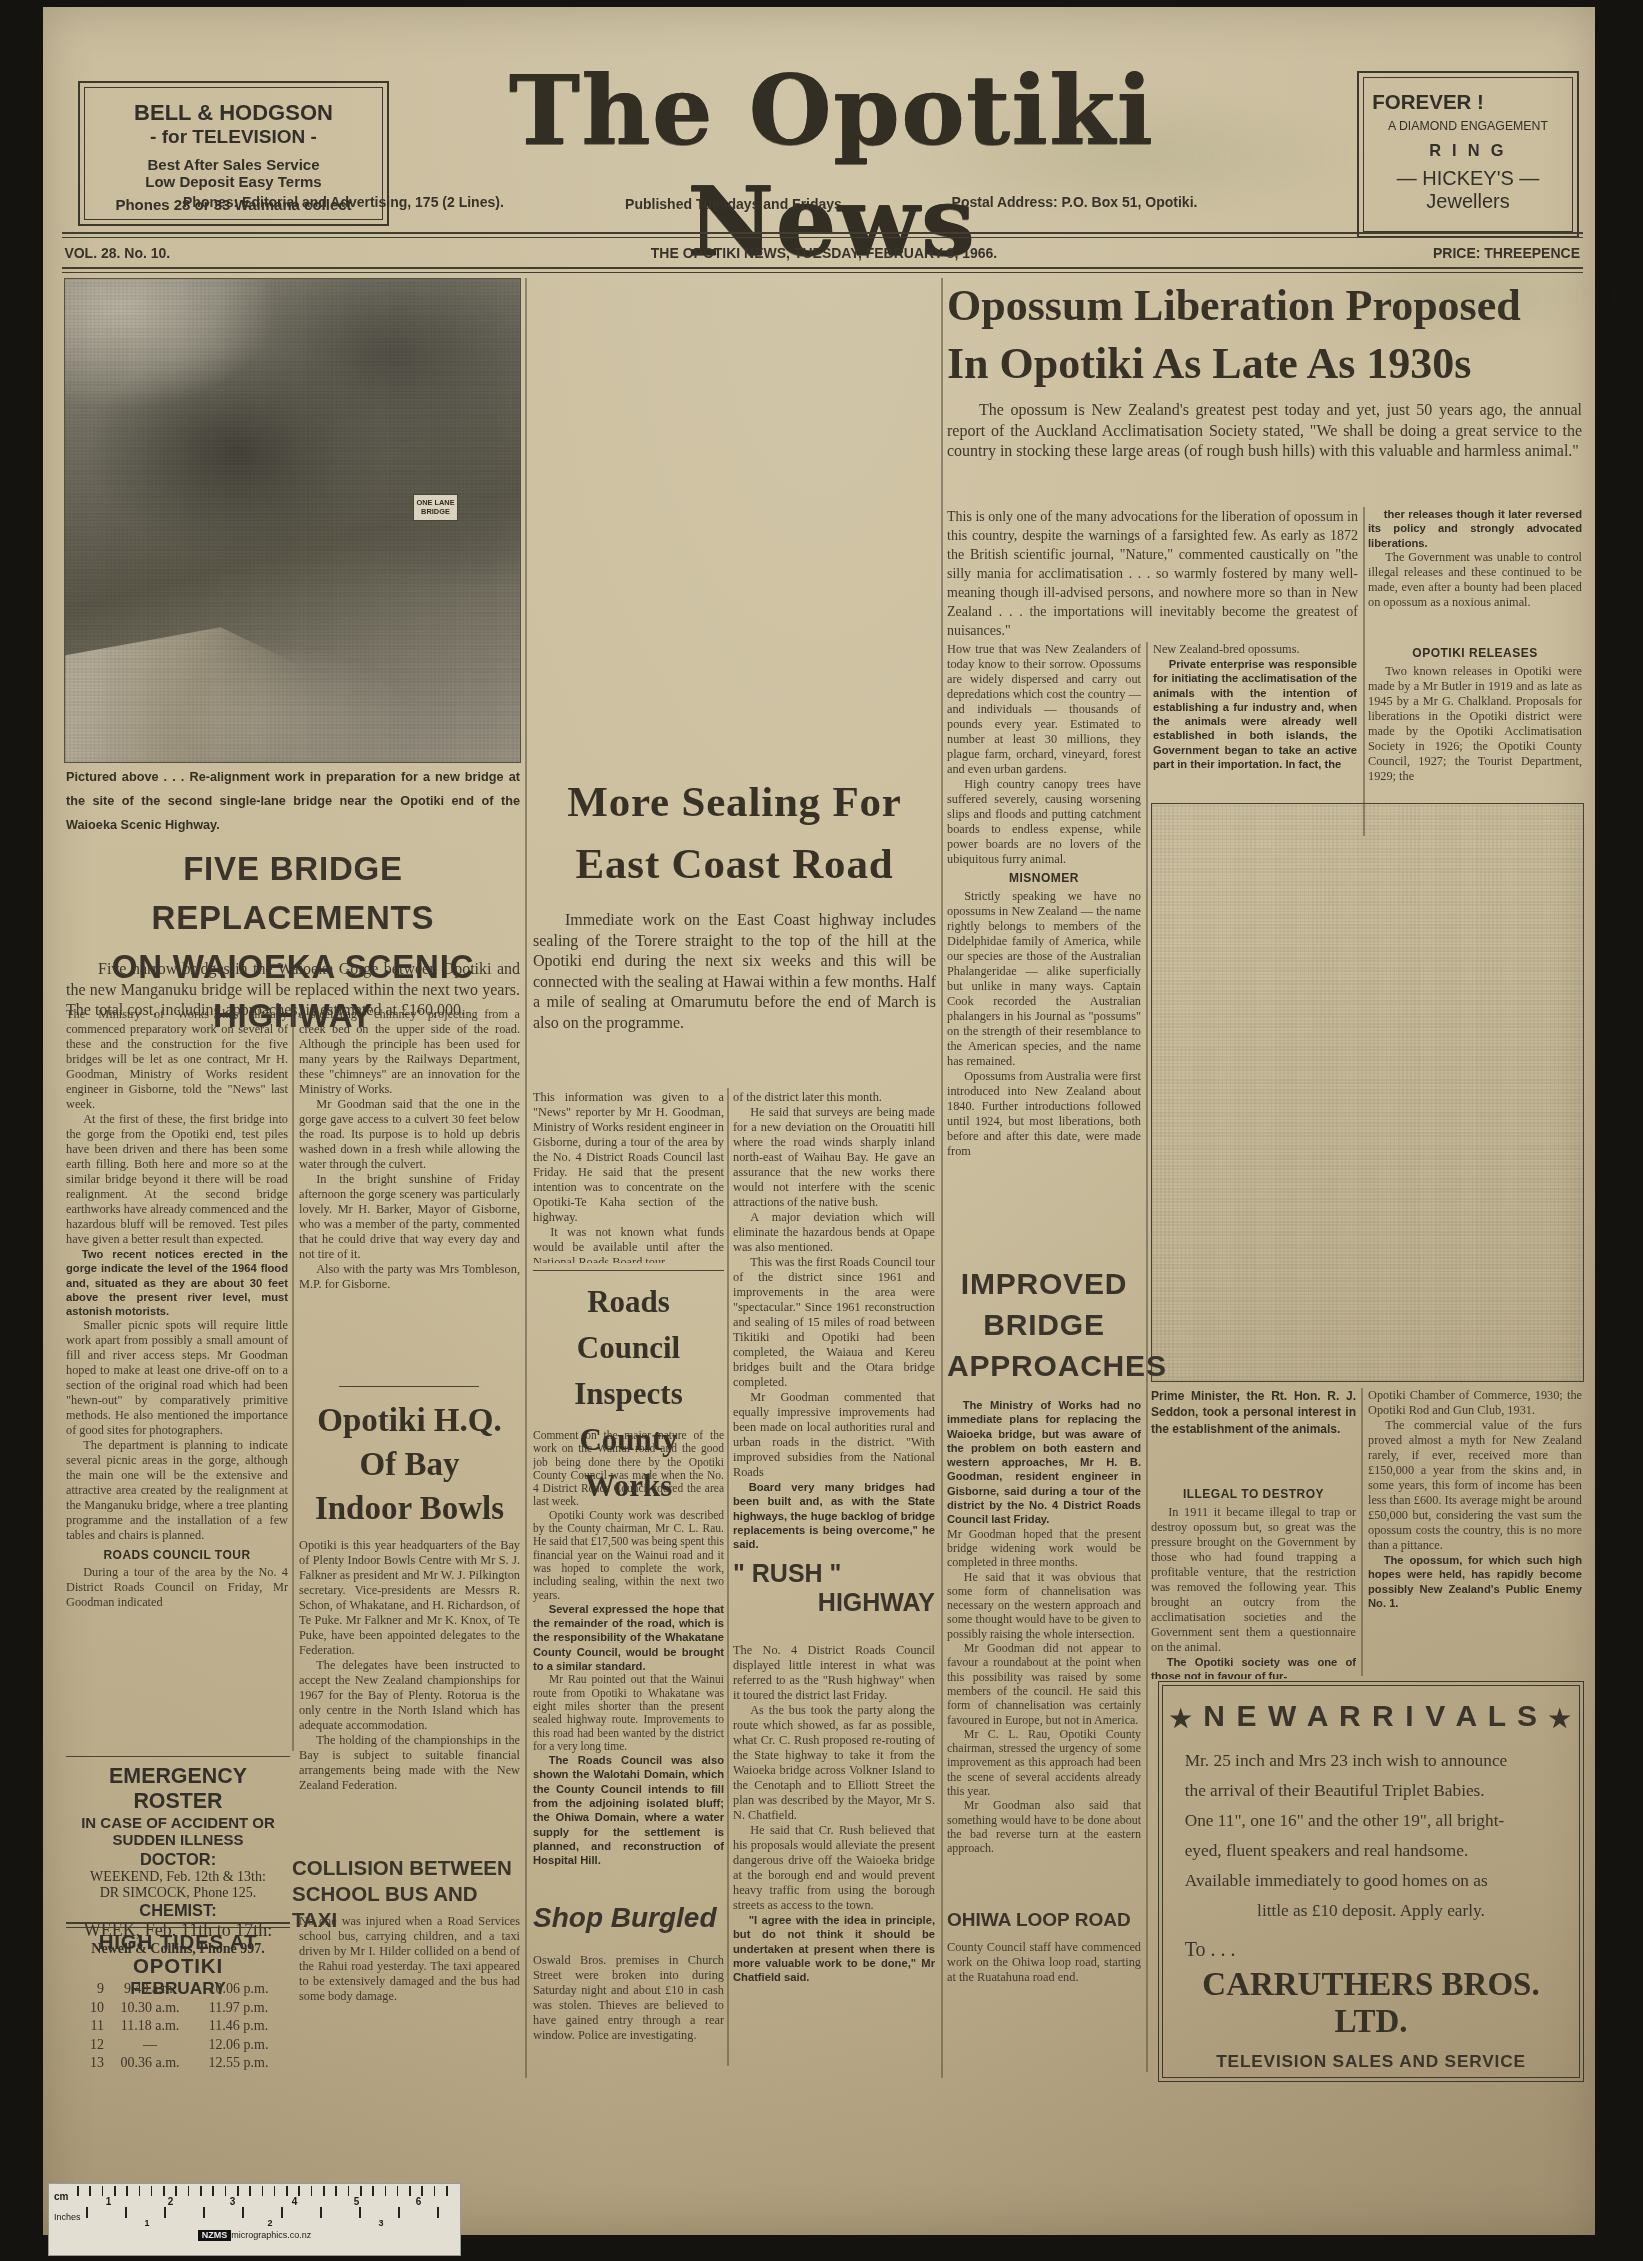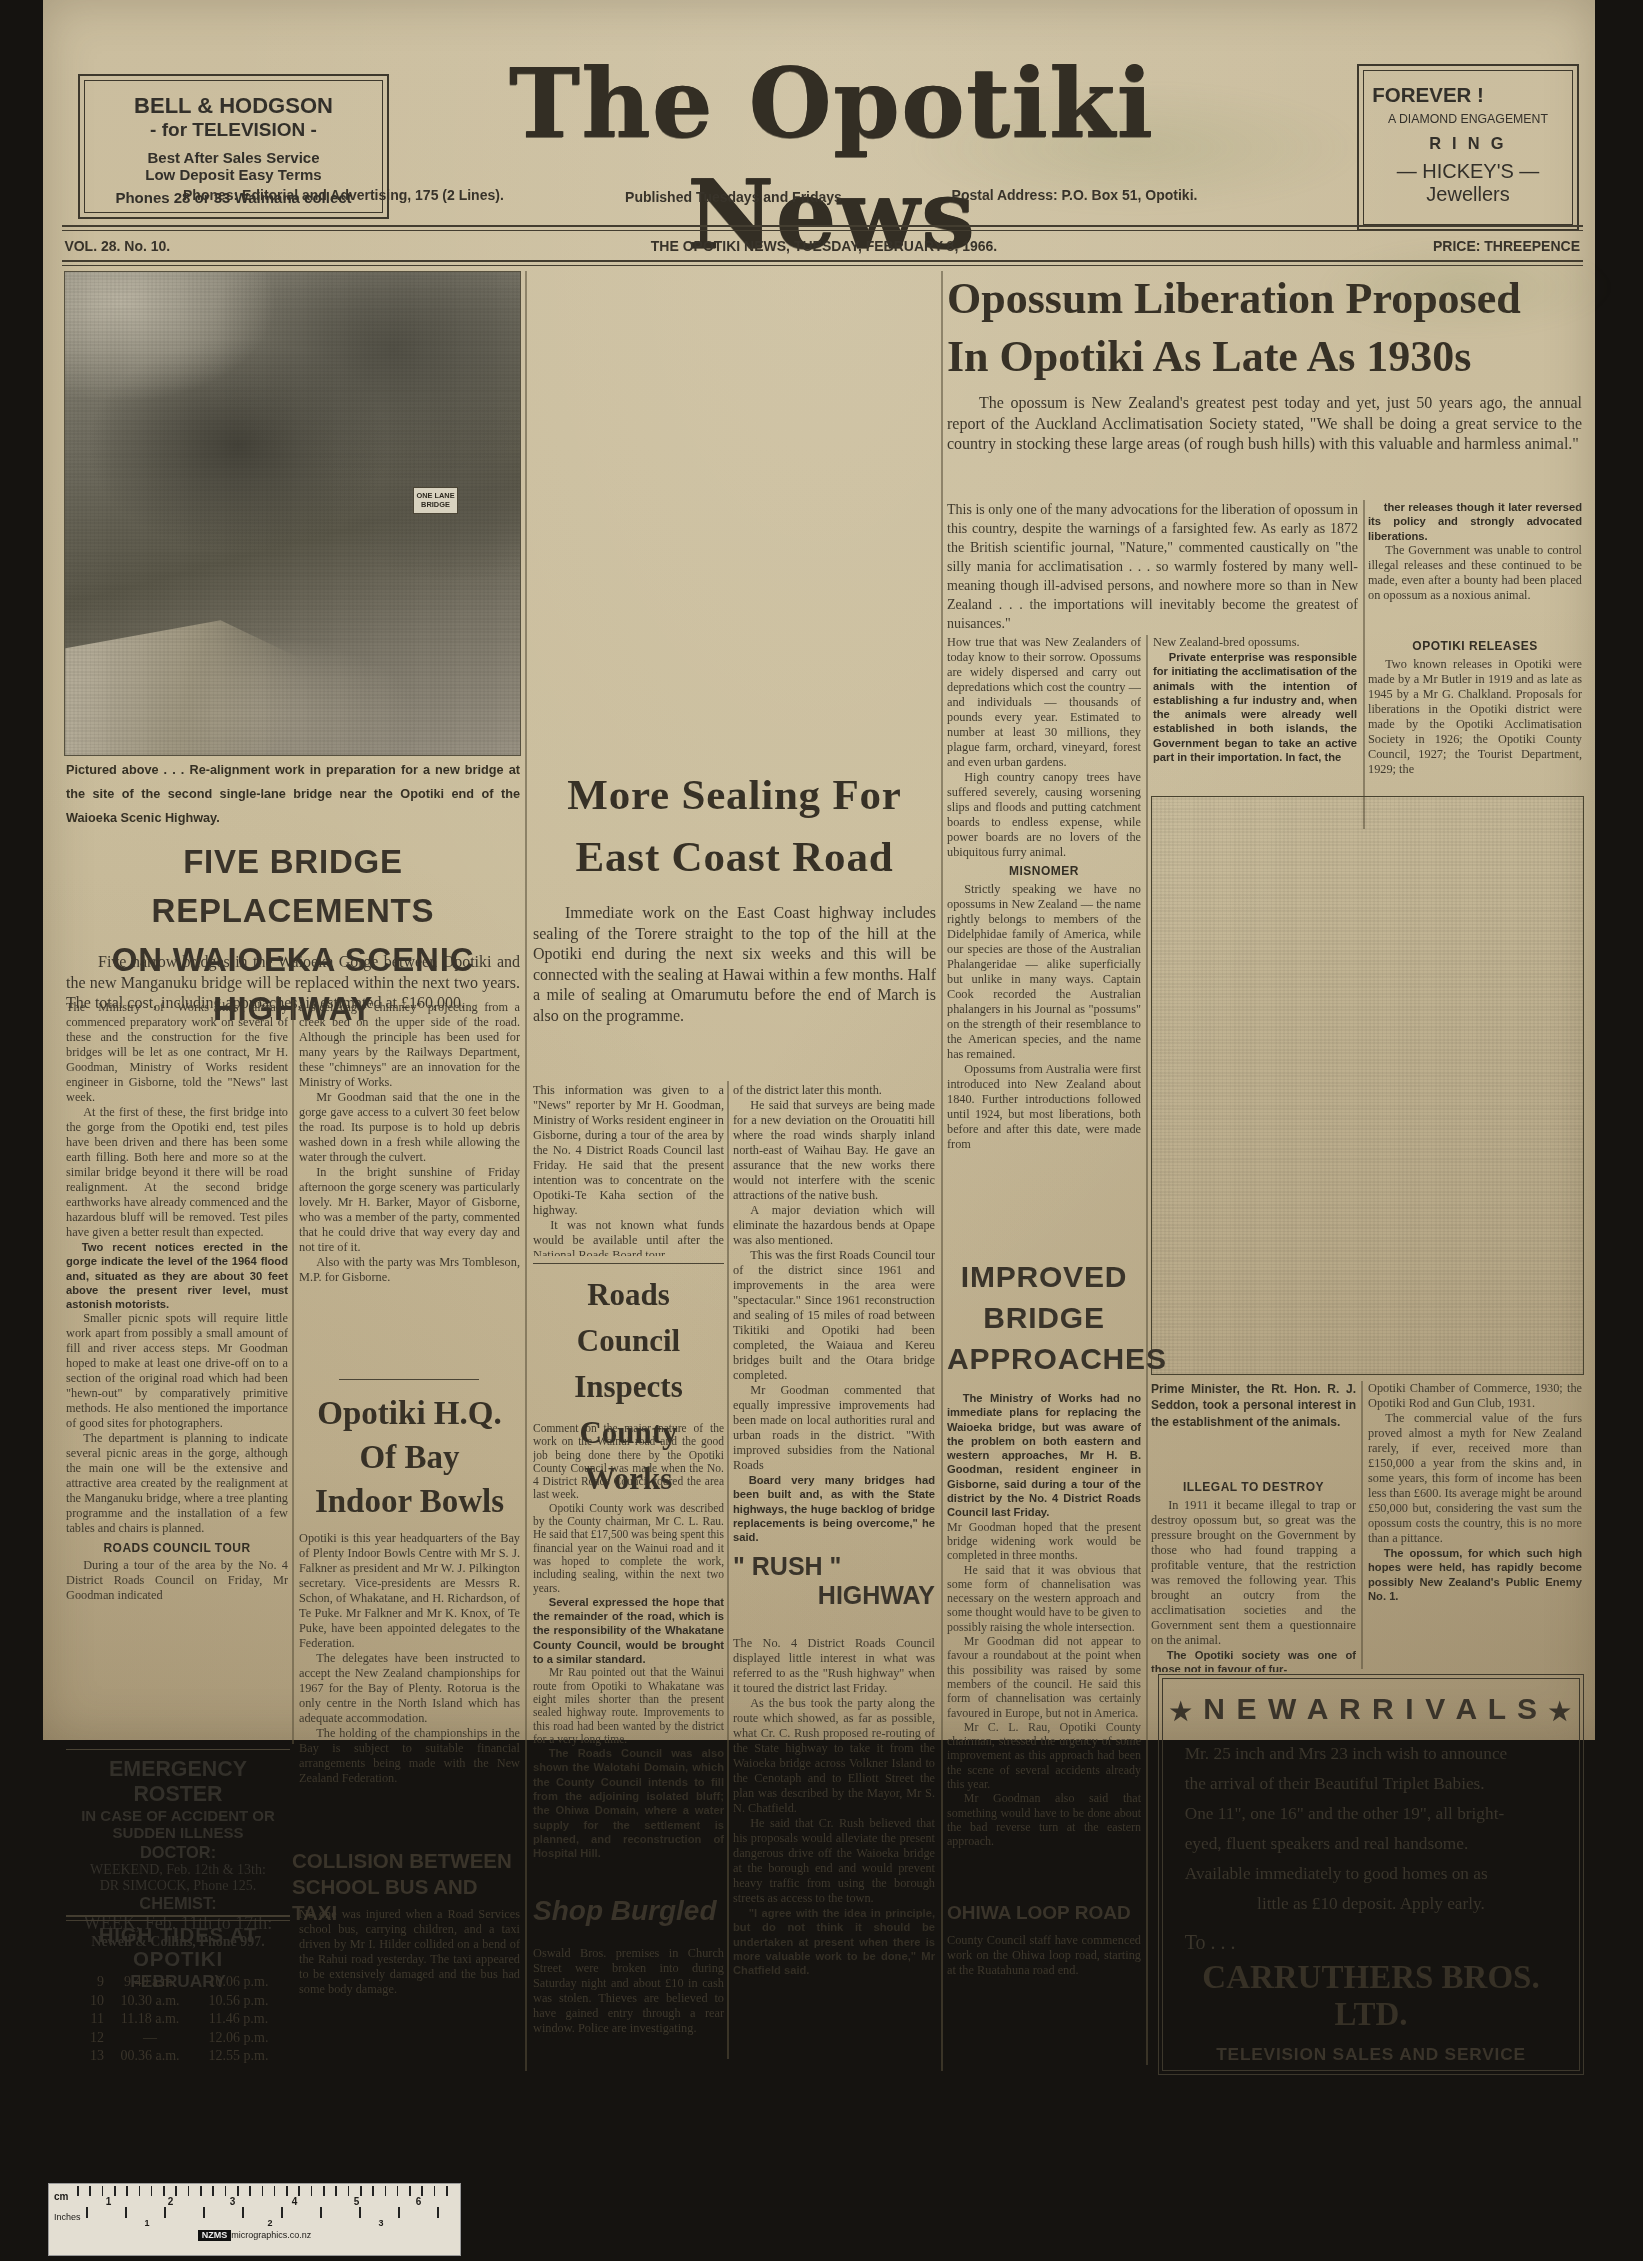--- a/index.html
+++ b/index.html
@@ -1,18 +1,18 @@
 <!DOCTYPE html>
 <html style="font-size:13px"><head>
 <meta charset="utf-8">
 <style>
   html,body{margin:0;padding:0;background:#151310;}
   .page{position:relative;width:1644px;height:2261px;background:#151310;overflow:hidden;
         font-family:"Liberation Serif",serif;}
-  .paper{position:absolute;left:43px;top:0;width:1552px;height:1740px;
+  .paper{position:absolute;left:43px;top:7px;width:1552px;height:2228px;
     background:
       radial-gradient(ellipse at 50% 10%, rgba(255,252,235,0.12), transparent 55%),
       radial-gradient(ellipse at 98% 95%, rgba(100,82,55,0.25), transparent 45%),
       radial-gradient(ellipse at 0% 100%, rgba(110,92,62,0.18), transparent 40%),
       linear-gradient(180deg,#cbbe9f 0%,#c9bc9b 50%,#c3b492 84%,#b2a281 100%);
     box-shadow: inset 0 0 49px rgba(60,48,28,0.25);}
   .abs{position:absolute;}
   .ghost{position:absolute;border-radius:50%;filter:blur(5px);
          background:radial-gradient(ellipse,rgba(115,132,78,0.14),transparent 70%);}
   
@@ -202,21 +202,21 @@
     </div>
     <div class="abs" style="left:33px;top:1973px;width:205px;font-family:'Liberation Serif',serif;">
       <div class="tide-row">
           <span class="d">9</span>
           <span class="t">9.40 a.m.</span>
           <span class="t">10.06 p.m.</span>
         </div>
       <div class="tide-row">
           <span class="d">10</span>
           <span class="t">10.30 a.m.</span>
-          <span class="t">10.56 p.m.</span>
+          <span class="t">11.97 p.m.</span>
         </div>
       <div class="tide-row">
           <span class="d">11</span>
           <span class="t">11.18 a.m.</span>
           <span class="t">11.46 p.m.</span>
         </div>
       <div class="tide-row">
           <span class="d">12</span>
           <span class="t">—</span>
           <span class="t">12.06 p.m.</span>

